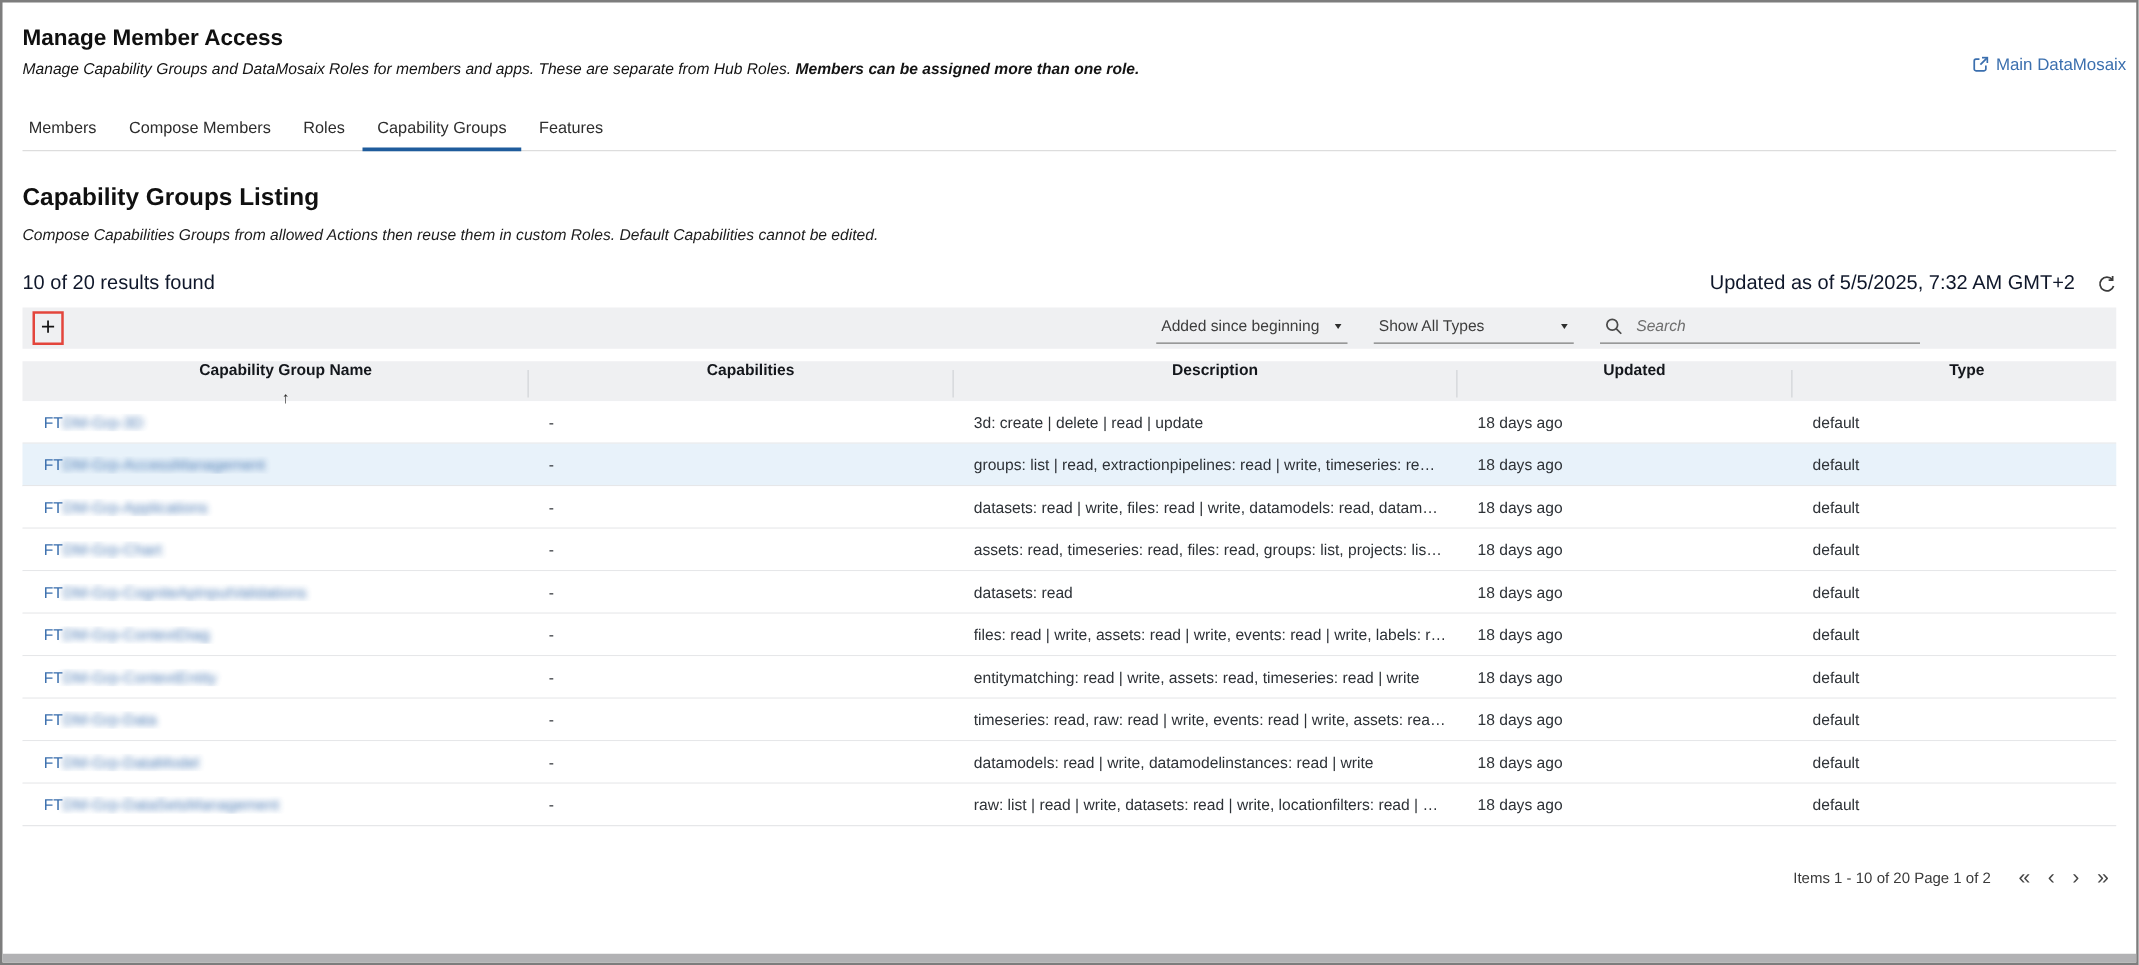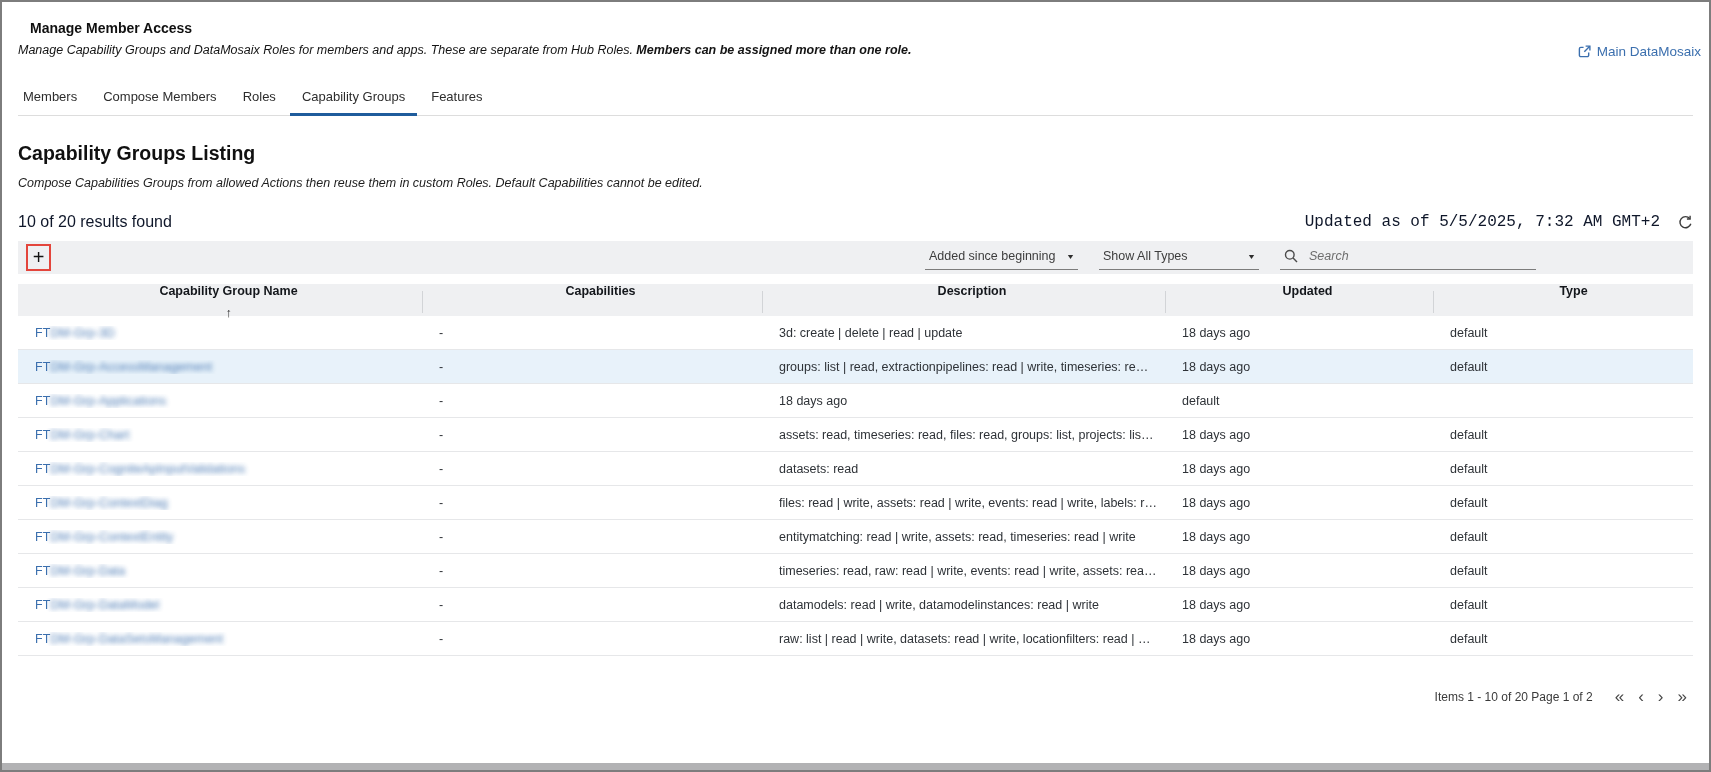--- a/index.html
+++ b/index.html
@@ -6,39 +6,39 @@
   html,body { margin:0; padding:0; background:#e8e8e8; }
   .window {
     width:1711px; height:772px; position:relative; overflow:hidden;
     background:#fff; border:2px solid #7d7d7d;
     font-family:"Liberation Sans", sans-serif; color:#1c1c1c;
   }
   .bottom-strip { position:absolute; left:0; right:0; bottom:0; height:7px; background:#b2b2b4; }
   .content { padding:0 16px; position:relative; }
 
   
-  .page-title { font-size:14px; font-weight:700; margin:18px 12px 0; color:#101010; }
+  .page-title { font-size:18px; font-weight:700; margin:18px 0 0; color:#101010; }
   .page-subtitle { margin-top:7px; font-size:12.5px; font-style:italic; color:#141414; }
   .page-subtitle .bold { font-weight:700; }
   .main-link { position:absolute; top:24px; right:8px; display:flex; align-items:center; gap:6px;
     color:var(--link-blue,#3b6fae); font-size:13.5px; text-decoration:none; cursor:pointer; }
 
   
   .tabs { display:flex; margin-top:24px; border-bottom:1px solid #dddddd; }
   .tab { position:relative; padding:8px 13px 11px; font-size:13px; color:#2d2d2d; cursor:pointer; white-space:nowrap; }
   .tab:first-child { padding-left:5px; }
   .tab.active::after { content:""; position:absolute; left:1px; right:1px; bottom:-1px; height:3px;
     background:var(--tab-underline,#1f5c9c); }
 
   
   .listing-title { margin:26px 0 0; font-size:19.5px; font-weight:700; color:#101010; }
   .listing-desc { margin-top:11px; font-size:12.5px; font-style:italic; color:#1d1d1d; }
   .results-row { margin-top:23px; display:flex; justify-content:space-between; align-items:center;
     font-size:16px; color:#0f172a; }
-  .updated-wrap { display:flex; align-items:center; gap:18px;font-family:Liberation Mono, monospace; }
+  .updated-wrap { display:flex; align-items:center; gap:18px; }
   .icon-btn { background:none; border:none; padding:0; cursor:pointer; display:flex; align-items:center; }
 
   
   .toolbar { margin-top:10px; height:33px; background:var(--band-gray,#eff0f2); display:flex; align-items:center; padding:0 8px; }
   .add-btn { width:25px; height:27px; border:2px solid var(--annotation-red,#e3453c); background:transparent;
     display:flex; align-items:center; justify-content:center; font-size:20px; color:#141414;
     cursor:pointer; padding:0 0 2px; line-height:1; font-family:inherit; }
   .toolbar-right { margin-left:auto; display:flex; align-items:flex-end; gap:21px; margin-right:149px; }
   .dropdown { width:153px; display:flex; align-items:center; justify-content:space-between;
     border:none; border-bottom:1px solid #7c7c7c; background:transparent; padding:3px 4px 6px;
@@ -171,20 +171,21 @@
           <div class="trow highlighted">
             <div class="td"><a class="name-link"><span>FT</span><span class="redacted">DM-Grp-AccessManagement</span></a></div>
             <div class="td">-</div>
             <div class="td">groups: list | read, extractionpipelines: read | write, timeseries: re…</div>
             <div class="td">18 days ago</div>
             <div class="td">default</div>
           </div>
           <div class="trow">
             <div class="td"><a class="name-link"><span>FT</span><span class="redacted">DM-Grp-Applications</span></a></div>
             <div class="td">-</div>
+            <div class="td">datasets: read | write, files: read | write, datamodels: read, datam…</div>
             <div class="td">18 days ago</div>
             <div class="td">default</div>
           </div>
           <div class="trow">
             <div class="td"><a class="name-link"><span>FT</span><span class="redacted">DM-Grp-Chart</span></a></div>
             <div class="td">-</div>
             <div class="td">assets: read, timeseries: read, files: read, groups: list, projects: lis…</div>
             <div class="td">18 days ago</div>
             <div class="td">default</div>
           </div>

